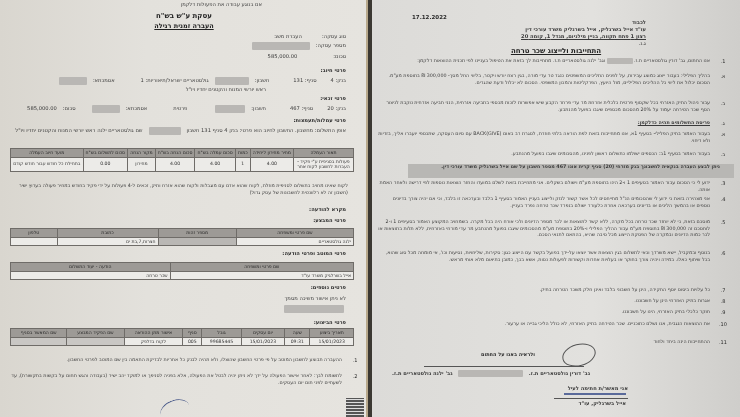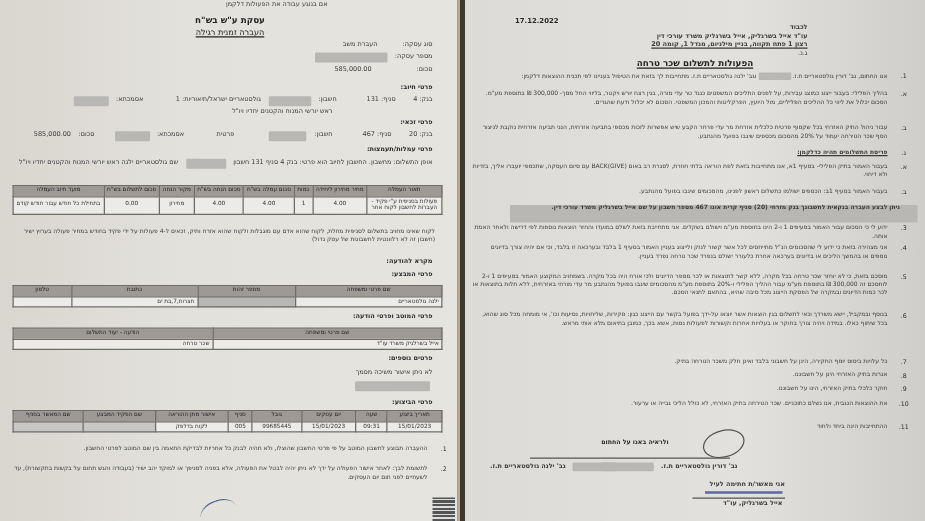--- a/index.html
+++ b/index.html
@@ -11,21 +11,21 @@
   .page-right { left: 372px; width: 368px; background: linear-gradient(90deg, #dcdbd8 0%, #e2e1de 60%, #cfcecb 100%); }
   .gap { position: absolute; left: 368px; top: 0; width: 4px; height: 417px; background: #3b3832; }
 
   .t { font-size: 5.2px; line-height: 7px; color: #3a3a3a; white-space: nowrap; }
   .tb { font-weight: bold; }
   .blur { display: inline-block; background: #b9b7b4; height: 8px; vertical-align: middle; border-radius: 1px; }
 
   
   .l-top-note { position: absolute; top: 1px; right: 104px; }
   .l-title { position: absolute; top: 12px; left: 0; width: 368px; text-align: center; font-size: 7px; font-weight: bold; color: #222; }
-  .l-subtitle { position: absolute; top: 22px; left: 0; width: 368px; text-align: center; font-size: 6.5px; font-weight: normal; text-decoration: underline; color: #222; }
+  .l-subtitle { position: absolute; top: 22px; left: 0; width: 368px; text-align: center; font-size: 6.5px; font-weight: bold; text-decoration: underline; color: #222; }
   .kv { position: absolute; display: flex; gap: 6px; }
 
   table.grid { position: absolute; border-collapse: collapse; font-size: 4.6px; color: #333; }
   table.grid th { background: #9d9a96; color: #222; font-weight: normal; border: 1px solid #6f6c68; padding: 1px 2px; text-align: center; line-height: 5.5px; }
   table.grid td { background: #ecebe8; border: 1px solid #6f6c68; padding: 1px 2px; text-align: center; line-height: 5.5px; }
 
   .sect { position: absolute; font-size: 5.2px; font-weight: bold; color: #2b2b2b; }
   .para { position: absolute; font-size: 4.8px; line-height: 6.5px; color: #3b3b3b; white-space: normal; }
   .stamp { position: absolute; left: 346px; top: 398px; width: 18px; height: 19px; background: repeating-linear-gradient(0deg, #555 0 2px, #ddd 2px 3px); }
   .sig-swoosh { position: absolute; left: 160px; top: 400px; width: 30px; height: 20px; border-top: 1.5px solid #4b5b8a; border-radius: 50% 50% 0 0; transform: rotate(-20deg); }
@@ -209,21 +209,21 @@
 <div class="gap"></div>
 
 <div class="page page-right">
   <div class="r-date">17.12.2022</div>
   <div class="r-to">
     <div class="t tb">לכבוד</div>
     <div class="t tb">עו"ד אייל בשרגליק, אייל בשרגליק משרד עורכי דין</div>
     <div class="t tb" style="text-decoration:underline;">רצון 1 פתח תקווה, בניין מילניום, מגדל 1, קומה 20</div>
     <div class="t">ג.נ.</div>
   </div>
-  <div class="r-title">הפעולות לתשלום שכר טרחה</div>
+  <div class="r-title">התחייבות ולייצוג שכר טרחה</div>
 
   <div class="num-item" style="top:58px;">
     <span class="n">1.</span>
     <span class="body">
       <span>אנו החתום, גב' דורין גולסטאריים ת.ז.</span>
       <span class="blur" style="width:26px; height:6px;"></span>
       <span>וגב' ילנה גולסטאריים ת.ז. מתחייבות לך בזאת את הטיפול בעניינו לפי תכנית ההוצאות דלקמן:</span>
     </span>
   </div>
   <div class="num-item" style="top:73px;">

